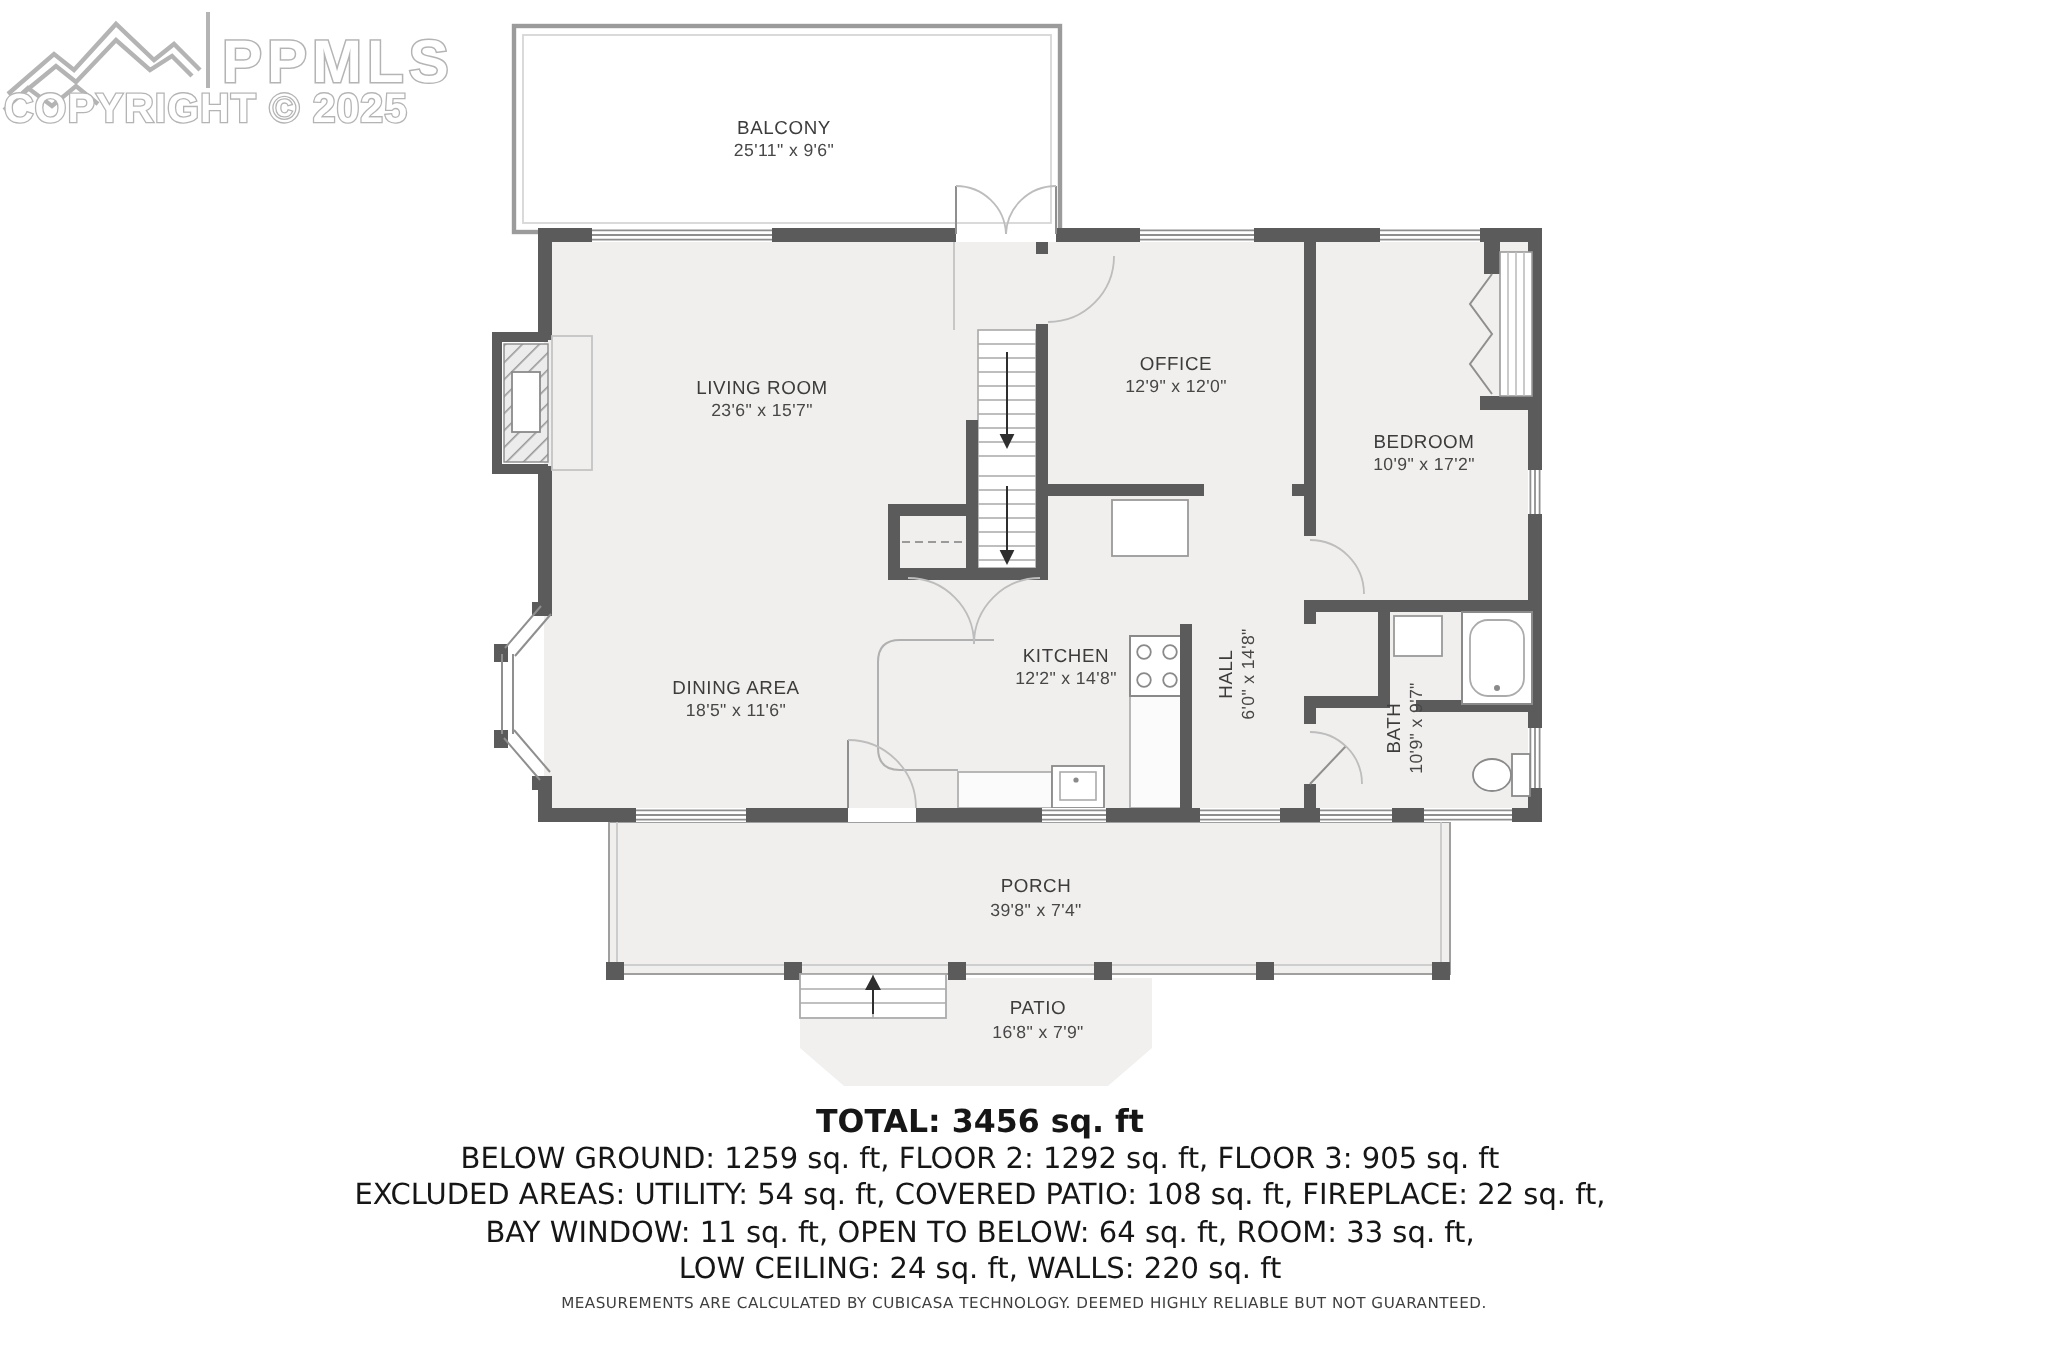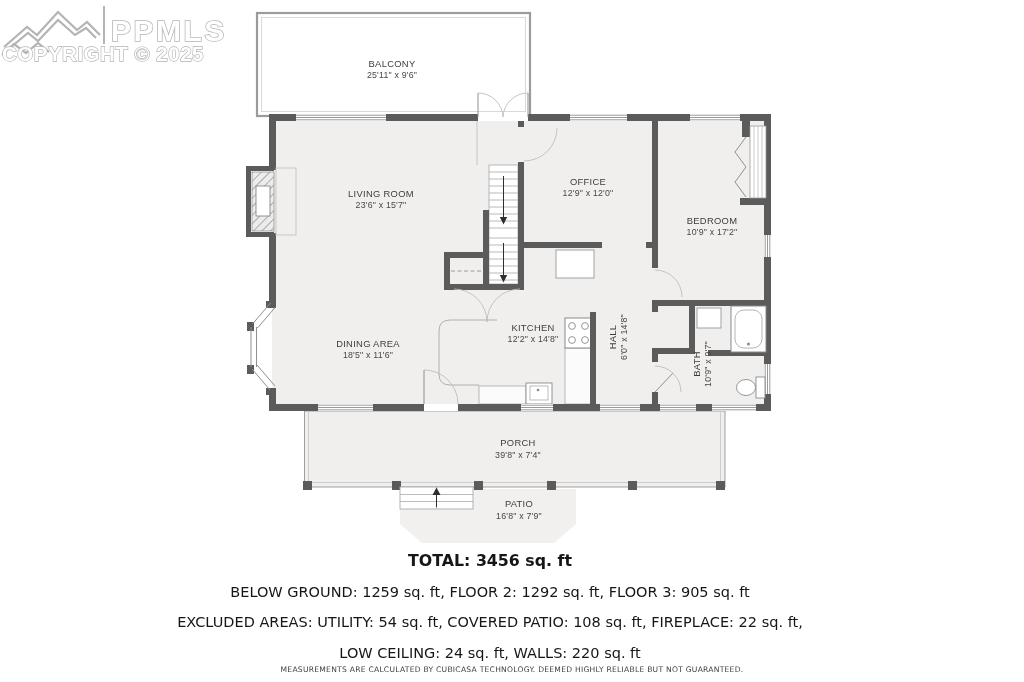--- a/index.html
+++ b/index.html
@@ -5,21 +5,21 @@
   html,body{margin:0;padding:0;background:#ffffff;}
   body{width:1024px;height:682px;position:relative;overflow:hidden;
        font-family:"Liberation Sans",sans-serif;}
   #plan-svg{position:absolute;top:0;left:0;}
   .room-name{font-size:9.4px;fill:#3c3c3c;text-anchor:middle;letter-spacing:.3px;}
   .room-dims{font-size:8.8px;fill:#474747;text-anchor:middle;letter-spacing:.2px;}
   .wm{paint-order:stroke;fill:#ffffff;stroke:#b4b4b4;font-weight:bold;}
   #summary{position:absolute;top:551px;left:0;width:980px;text-align:center;
            font-family:"DejaVu Sans",sans-serif;color:#161616;}
   #summary .total{font-size:15.8px;font-weight:bold;line-height:20px;}
-  #summary .sline{font-size:14.5px;line-height:18.3px;margin-top:12px;}
+  #summary .sline{font-size:14.5px;line-height:18.3px;}
   #summary .disclaimer{font-size:7.6px;color:#3f3f3f;letter-spacing:.25px;margin-top:3px;padding-left:44px;}
 </style>
 </head>
 <body>
 
 <svg id="plan-svg" width="1024" height="550" viewBox="0 0 1024 550">
   <defs>
     <pattern id="hatch" patternUnits="userSpaceOnUse" width="6" height="6" patternTransform="rotate(45)">
       <rect width="6" height="6" fill="#ececec"></rect>
       <line x1="0" y1="0" x2="0" y2="6" stroke="#9a9a9a" stroke-width="1.6"></line>
@@ -290,15 +290,16 @@
     <text class="room-dims" x="518" y="458">39'8" x 7'4"</text>
     <text class="room-name" x="519" y="507">PATIO</text>
     <text class="room-dims" x="519" y="519">16'8" x 7'9"</text>
   </g>
 </svg>
 
 <div id="summary">
   <div class="total">TOTAL: 3456 sq. ft</div>
   <div class="sline">BELOW GROUND: 1259 sq. ft, FLOOR 2: 1292 sq. ft, FLOOR 3: 905 sq. ft</div>
   <div class="sline">EXCLUDED AREAS: UTILITY: 54 sq. ft, COVERED PATIO: 108 sq. ft, FIREPLACE: 22 sq. ft,</div>
+  <div class="sline">BAY WINDOW: 11 sq. ft, OPEN TO BELOW: 64 sq. ft, ROOM: 33 sq. ft,</div>
   <div class="sline">LOW CEILING: 24 sq. ft, WALLS: 220 sq. ft</div>
   <div class="disclaimer">MEASUREMENTS ARE CALCULATED BY CUBICASA TECHNOLOGY. DEEMED HIGHLY RELIABLE BUT NOT GUARANTEED.</div>
 </div>
 
 </body></html>

